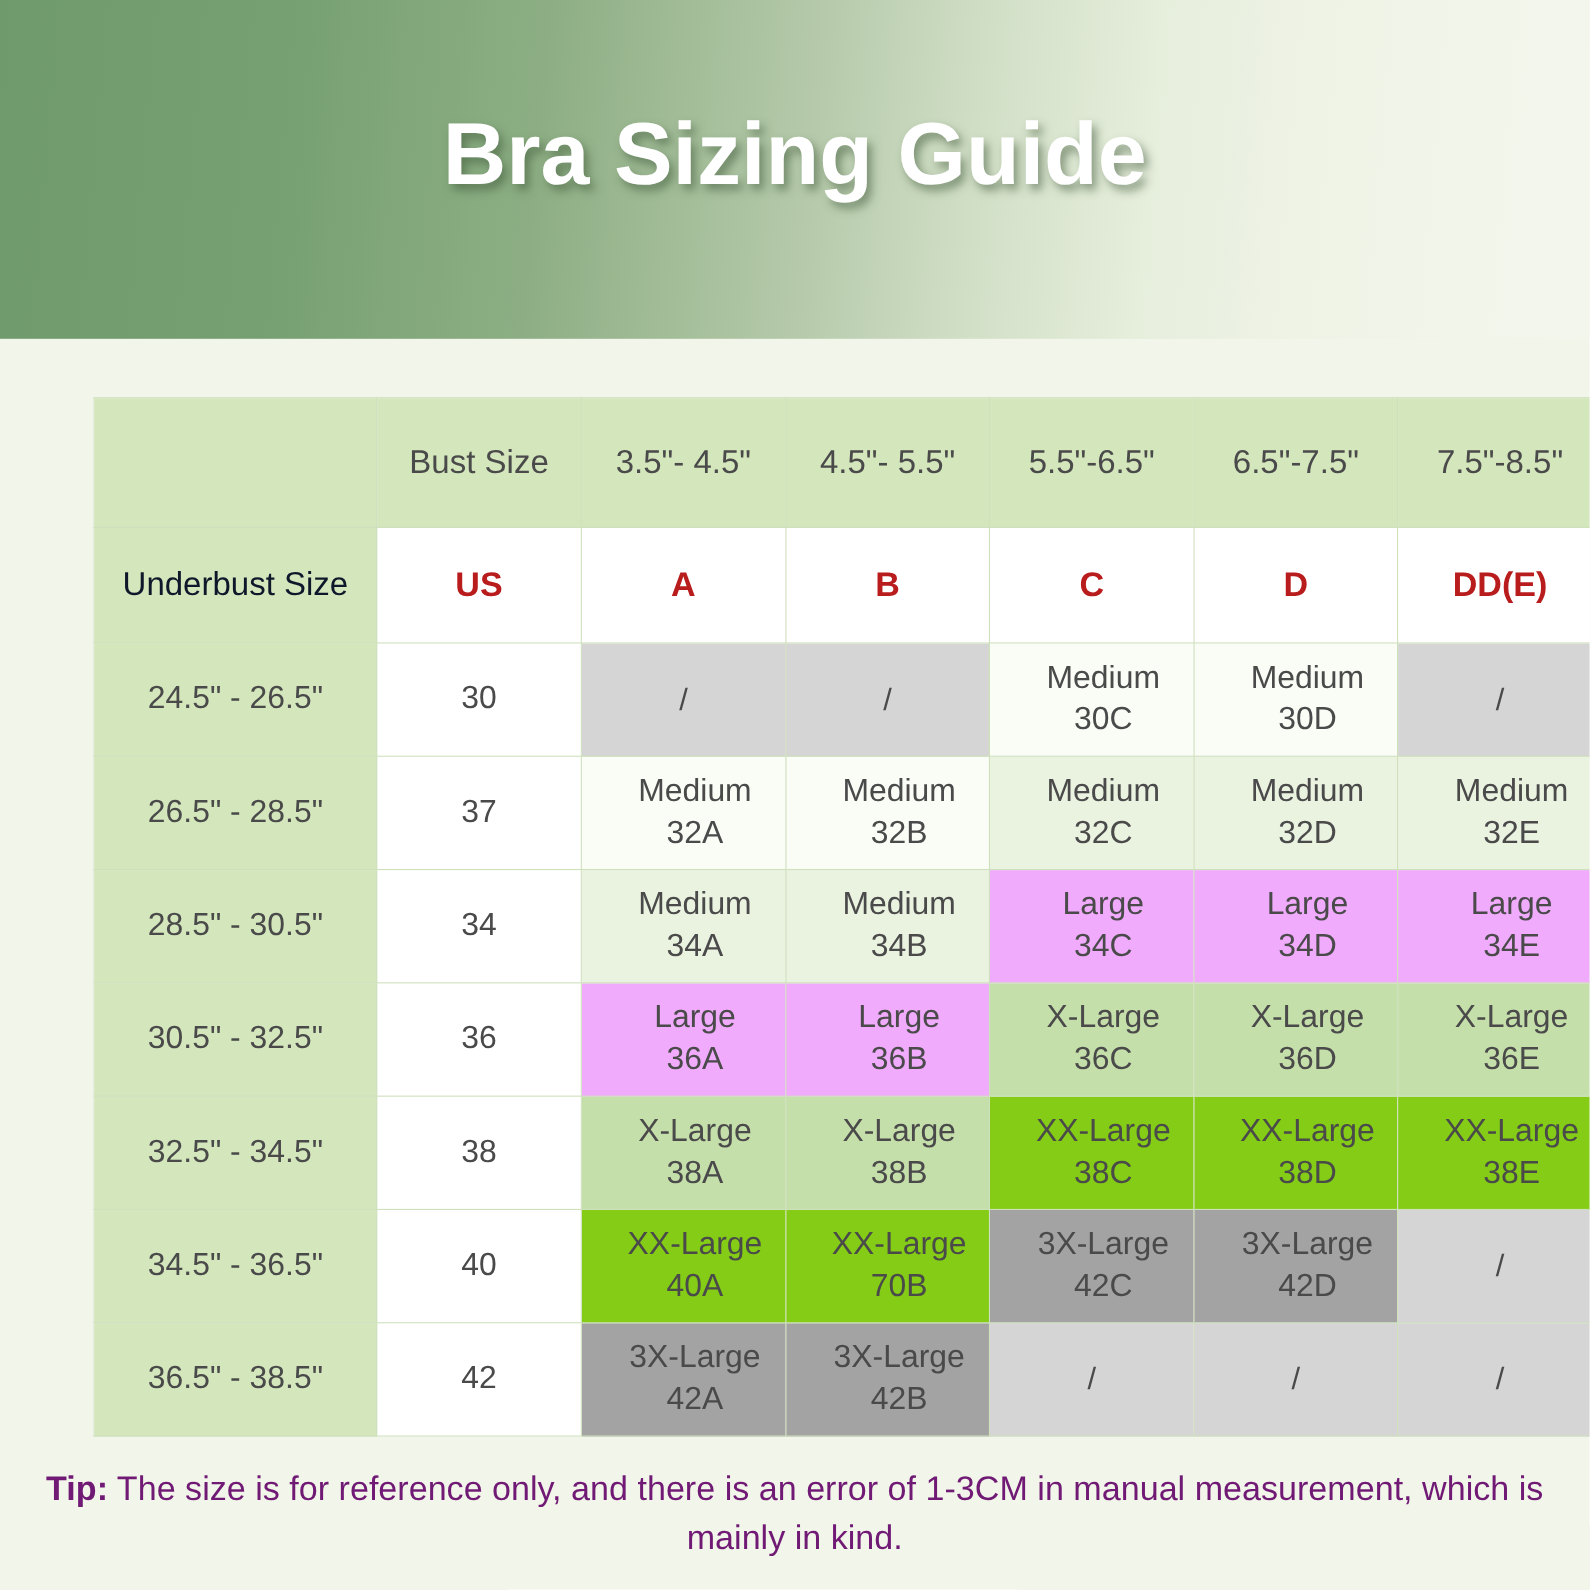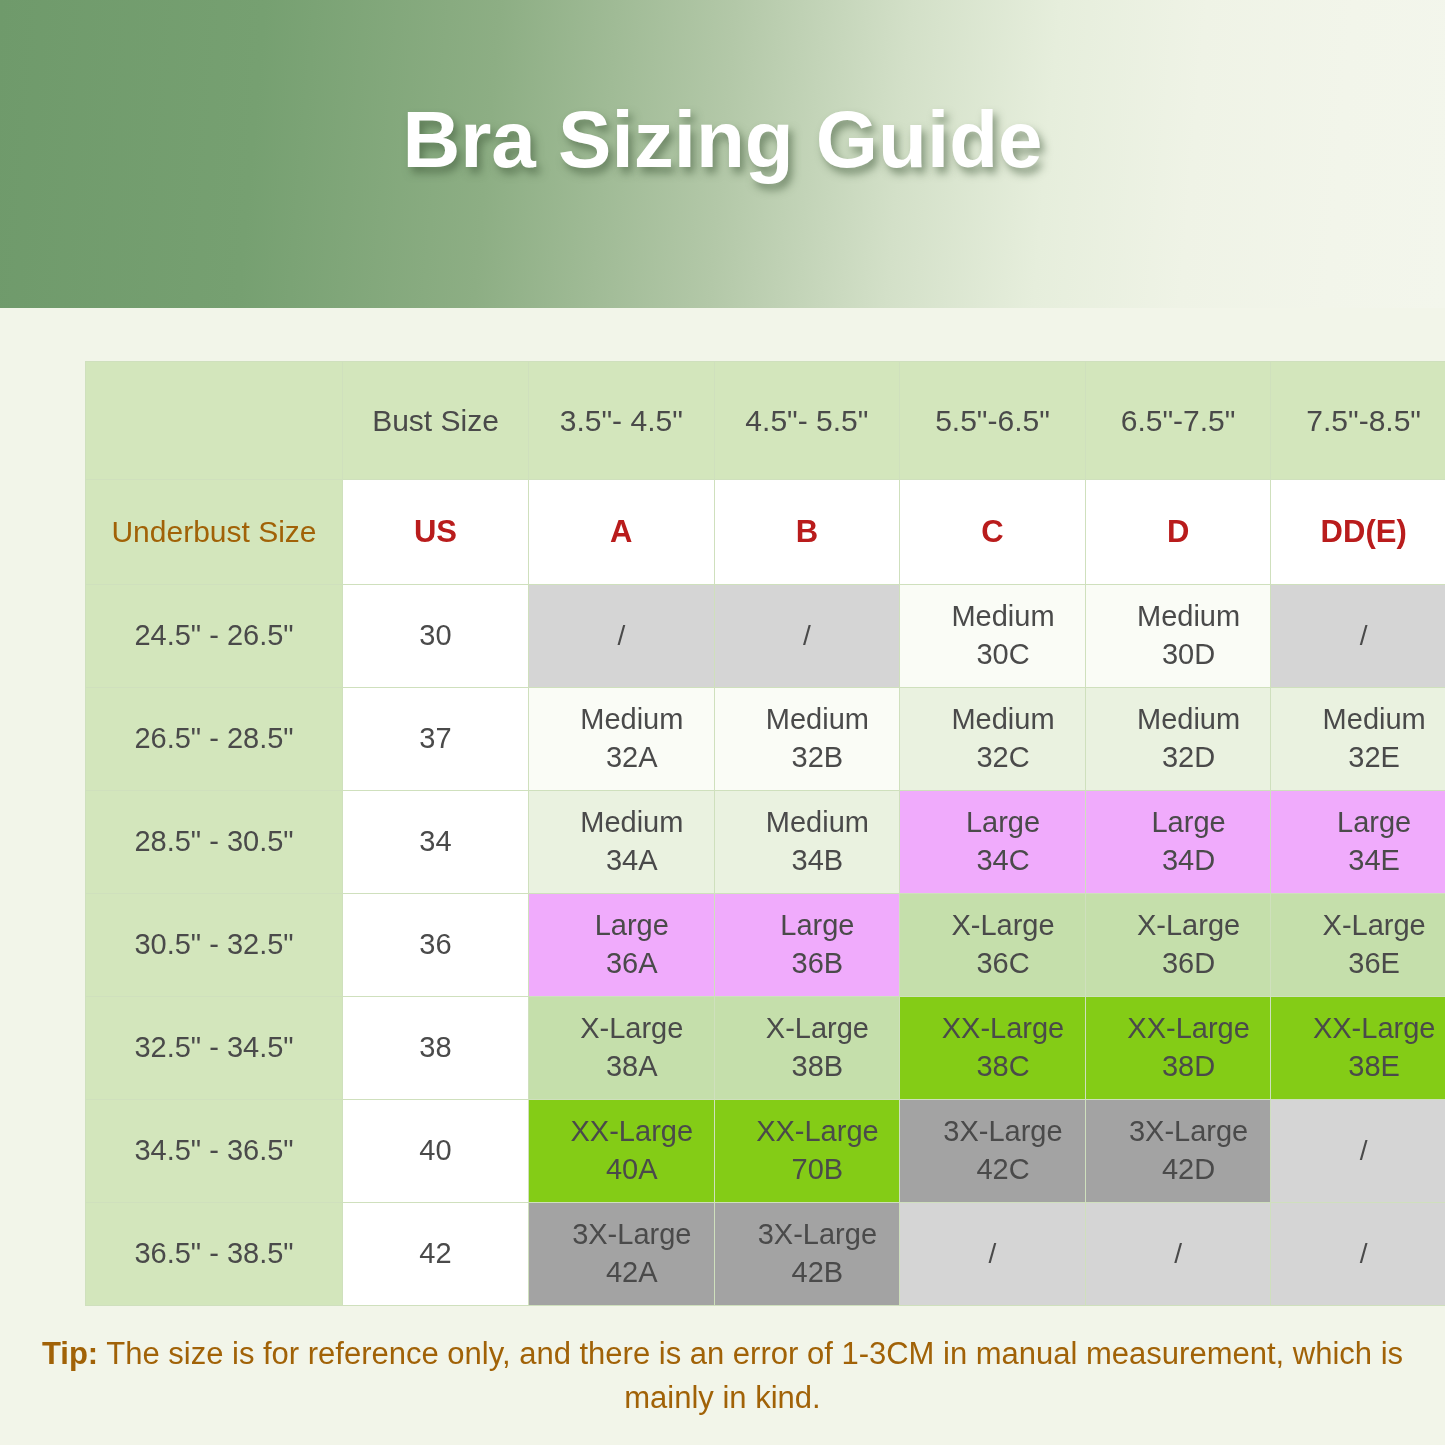--- a/index.html
+++ b/index.html
@@ -85,21 +85,21 @@
   
   tr.row-bust td { height: 117px; background: #d3e6bc; font-size: 30px; }
   tr.row-bust td.corner { background: #d3e6bc; }
 
   
   tr.row-cup td { height: 104px; background: #ffffff; font-size: 31px; font-weight: bold; color: #b91c1c; }
   tr.row-cup td.underbust-head {
     background: #d3e6bc;
     font-size: 30px;
     font-weight: normal;
-    color: #a16207;
+    color: #0f172a;
     line-height: 1.25;
   }
 
   
   tr.data-row td { height: 102px; font-size: 29px; line-height: 1.3; }
   td.underbust { background: #d3e6bc; font-size: 30px; }
   td.us-col { background: #ffffff; font-size: 32px; font-weight: bold; color: #3f3f3f; }
 
   
   td.tier-na       { background: #d5d5d5; }
@@ -114,21 +114,21 @@
   .cell-line { display: block; padding-left: 21px; }
   .dash { display: block; font-size: 28px; color: #4a4a4a; }
 
   
   .tip {
     position: absolute;
     left: 0;
     right: 0;
     top: 1332px;
     text-align: center;
-    color: #a16207;
+    color: #701a75;
     font-size: 31px;
     line-height: 1.42;
   }
   .tip b { font-weight: bold; }
 </style>
 </head>
 <body>
 
 <div class="page">
 

